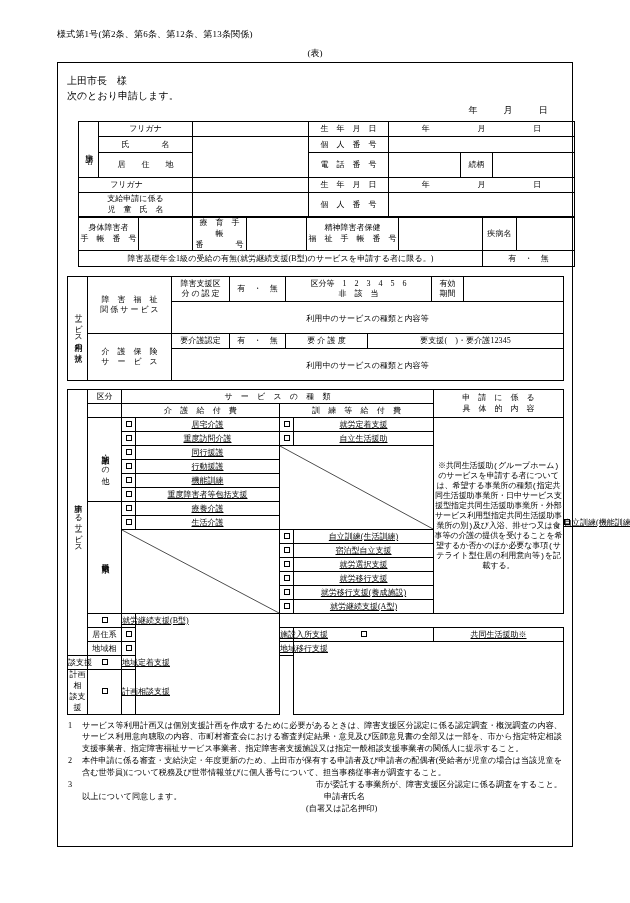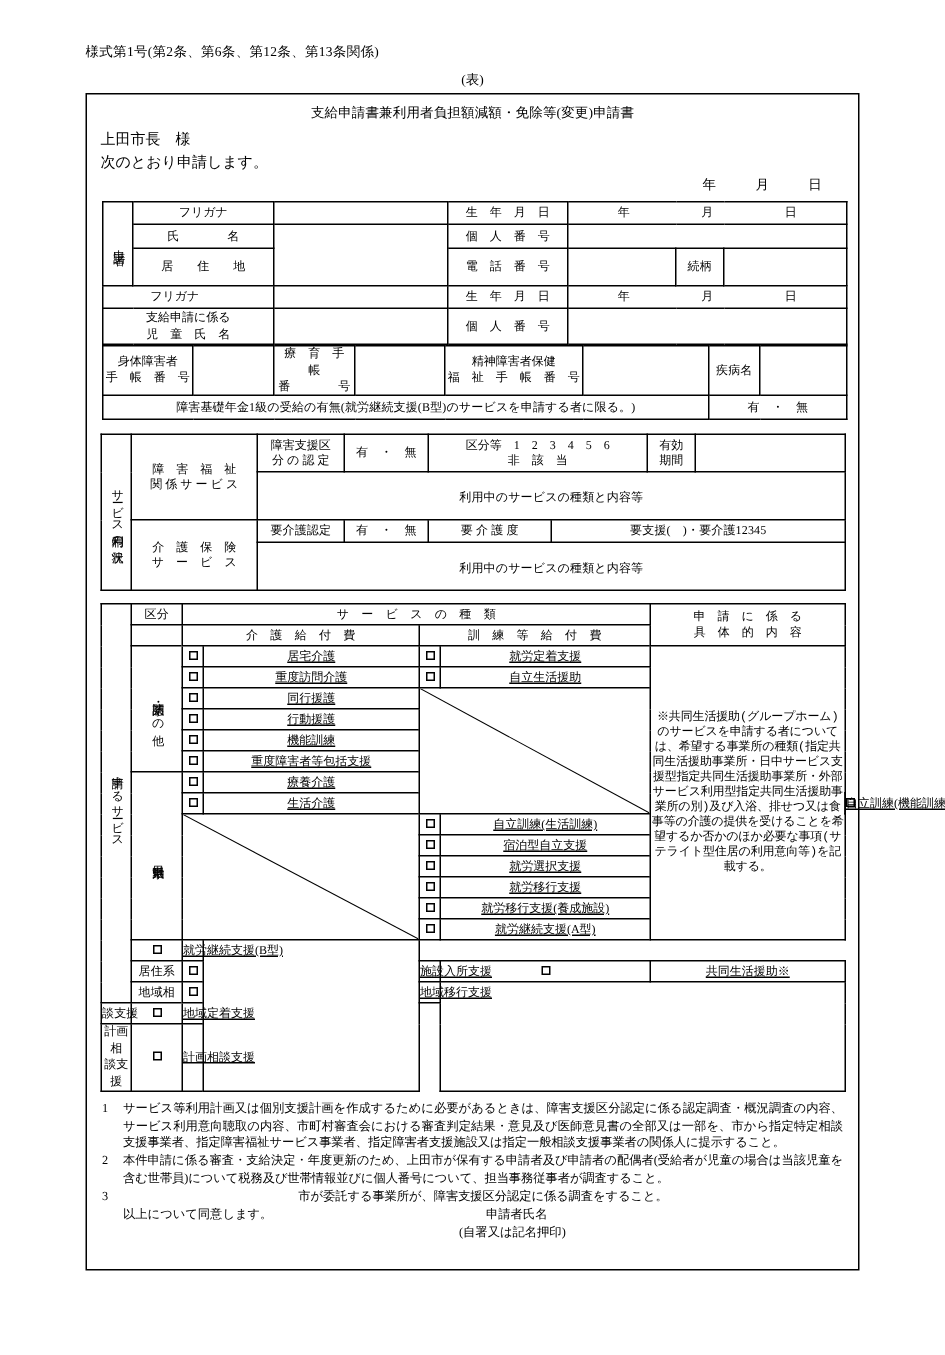--- a/index.html
+++ b/index.html
@@ -130,21 +130,21 @@
     margin: 0 auto;
     font-size: 8px;
     line-height: 1;
   }
   .two-line {
     font-size: 8px;
     line-height: 1.35;
   }
 
   
-  .applicant-wrap { margin: 4px 0 0 10px; }
+  .applicant-wrap { margin: 4px 0 0 20px; }
   .sec2-wrap { margin: 9px 0 0 9px; }
   .sec3-wrap { margin: 8px 0 0 9px; }
 
   
   .cb {
     display: inline-block;
     width: 6px;
     height: 6px;
     border: 1px solid #000;
     box-sizing: border-box;
@@ -218,21 +218,20 @@
 <body>
 
 <div class="page">
 
   <div class="form-no">様式第1号(第2条、第6条、第12条、第13条関係)</div>
   <div class="omote">(表)</div>
 
   <div class="frame">
 
     <div class="title-block">
-      <div class="title-line2">支給申請書兼利用者負担額減額・免除等(変更)申請書</div>
     </div>
     <div class="addressee">
       <div>上田市長　様</div>
       <div>次のとおり申請します。</div>
     </div>
     <div class="date-line">
       <span class="d-y">年</span><span class="d-m">月</span><span>日</span>
     </div>
 
     <div class="applicant-wrap">
@@ -637,21 +636,21 @@
       <div class="note-item">
         <div class="note-num">1</div>
         <div class="note-body">サービス等利用計画又は個別支援計画を作成するために必要があるときは、障害支援区分認定に係る認定調査・概況調査の内容、サービス利用意向聴取の内容、市町村審査会における審査判定結果・意見及び医師意見書の全部又は一部を、市から指定特定相談支援事業者、指定障害福祉サービス事業者、指定障害者支援施設又は指定一般相談支援事業者の関係人に提示すること。</div>
       </div>
       <div class="note-item">
         <div class="note-num">2</div>
         <div class="note-body">本件申請に係る審査・支給決定・年度更新のため、上田市が保有する申請者及び申請者の配偶者(受給者が児童の場合は当該児童を含む世帯員)について税務及び世帯情報並びに個人番号について、担当事務従事者が調査すること。</div>
       </div>
       <div class="note-item">
         <div class="note-num">3</div>
-        <div class="note-body" style="text-align:center">市が委託する事業所が、障害支援区分認定に係る調査をすること。</div>
+        <div class="note-body" style="text-align:right">市が委託する事業所が、障害支援区分認定に係る調査をすること。</div>
       </div>
       <div class="consent-row">
         <div class="consent-left">以上について同意します。</div>
         <div class="sig-block">
           <div class="sig-name">申請者氏名</div>
           <div class="sig-sub">(自署又は記名押印)</div>
         </div>
       </div>
     </div>
 

